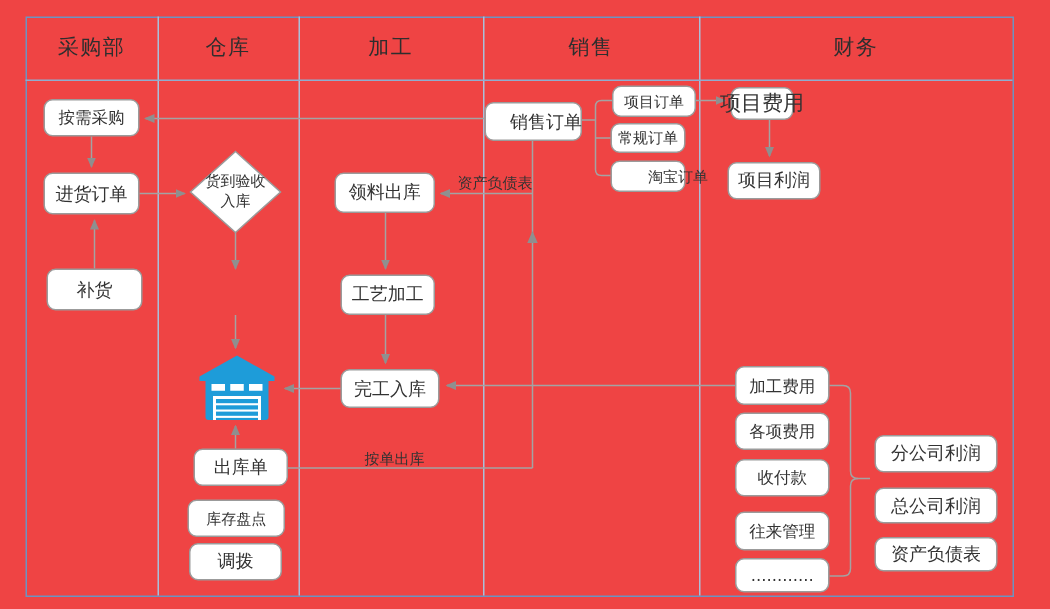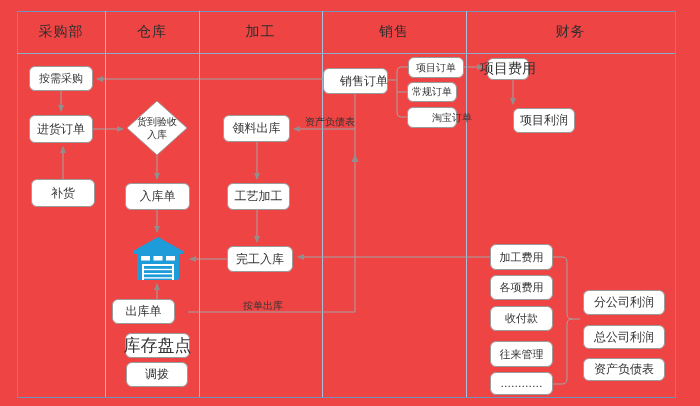--- a/index.html
+++ b/index.html
@@ -71,36 +71,35 @@
     <polygon points="355,154 351.5,162 358.5,162" fill="#8f8f8f"></polygon>
     <polygon points="157,101 187,128 157,155 127,128" fill="#ffffff" stroke="#9b9b9b" stroke-width="1"></polygon>
   </svg>
 
   <div class="node" style="left:29px;top:66px;width:64px;height:25px;font-size:11px;">按需采购</div>
   <div class="node" style="left:29px;top:115px;width:64px;height:28px;font-size:12px;">进货订单</div>
   <div class="node" style="left:31px;top:179px;width:64px;height:28px;font-size:12px;">补货</div>
 
   <div class="diamond-text">货到验收入库</div>
 
-  <div class="node" style="left:125px;top:183px;width:65px;height:27px;font-size:12px;">入库单</div>
-  <div class="node" style="left:112px;top:299px;width:63px;height:25px;font-size:12px;">出库单</div>
-  <div class="node" style="left:125px;top:333px;width:65px;height:25px;font-size:17px;">库存盘点</div>
+  <div class="node" style="left:129px;top:299px;width:63px;height:25px;font-size:12px;">出库单</div>
+  <div class="node" style="left:125px;top:333px;width:65px;height:25px;font-size:10px;">库存盘点</div>
   <div class="node" style="left:126px;top:362px;width:62px;height:25px;font-size:12px;">调拨</div>
 
   <div class="node" style="left:223px;top:115px;width:67px;height:27px;font-size:12px;">领料出库</div>
   <div class="node" style="left:227px;top:246px;width:66px;height:26px;font-size:12px;">完工入库</div>
   <div class="node" style="left:227px;top:183px;width:63px;height:27px;font-size:12px;">工艺加工</div>
 
   <div class="node" style="left:323px;top:68px;width:65px;height:26px;font-size:12px;padding-left:17px;">销售订单</div>
   <div class="node" style="left:408px;top:57px;width:56px;height:21px;font-size:10px;">项目订单</div>
   <div class="node" style="left:407px;top:82px;width:50px;height:20px;font-size:10px;">常规订单</div>
   <div class="node" style="left:407px;top:107px;width:50px;height:21px;font-size:10px;padding-left:40px;">淘宝订单</div>
 
   <div class="node" style="left:487px;top:58px;width:42px;height:22px;font-size:14px;">项目费用</div>
-  <div class="node" style="left:485px;top:108px;width:62px;height:25px;font-size:12px;margin-left:28px;">项目利润</div>
+  <div class="node" style="left:485px;top:108px;width:62px;height:25px;font-size:12px;">项目利润</div>
 
   <div class="node" style="left:490px;top:244px;width:63px;height:26px;font-size:11px;">加工费用</div>
   <div class="node" style="left:490px;top:275px;width:63px;height:25px;font-size:11px;">各项费用</div>
   <div class="node" style="left:490px;top:306px;width:63px;height:25px;font-size:11px;">收付款</div>
   <div class="node" style="left:490px;top:341px;width:63px;height:26px;font-size:11px;">往来管理</div>
   <div class="node" style="left:490px;top:372px;width:63px;height:23px;font-size:11px;">............</div>
 
   <div class="node" style="left:583px;top:290px;width:82px;height:25px;font-size:12px;">分公司利润</div>
   <div class="node" style="left:583px;top:325px;width:82px;height:24px;font-size:12px;">总公司利润</div>
   <div class="node" style="left:583px;top:358px;width:82px;height:23px;font-size:12px;">资产负债表</div>

